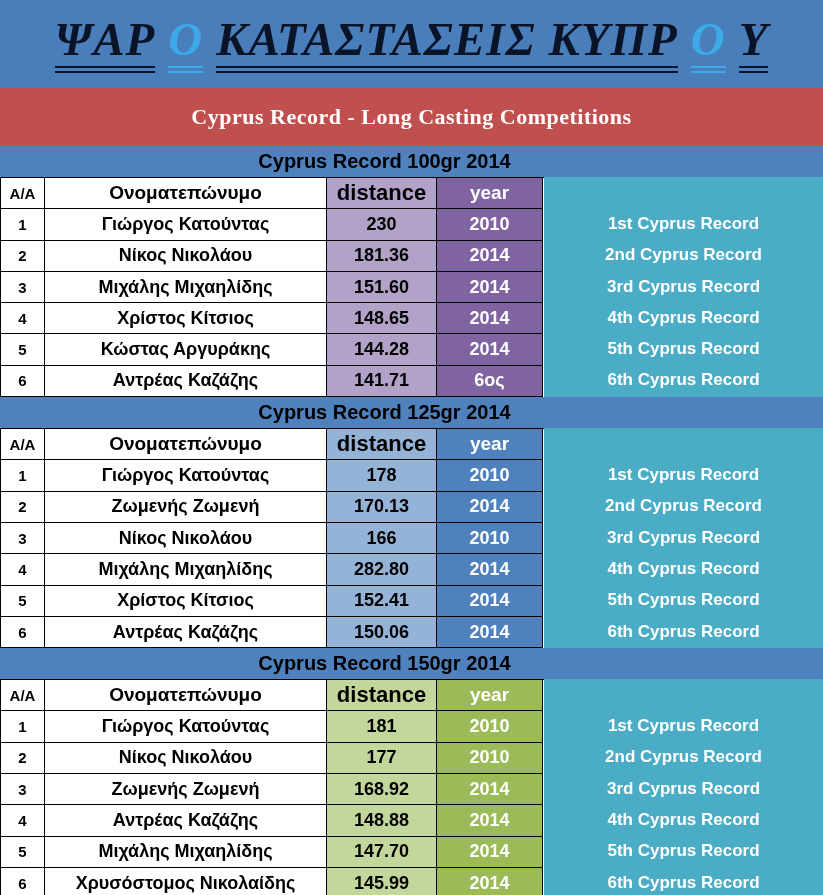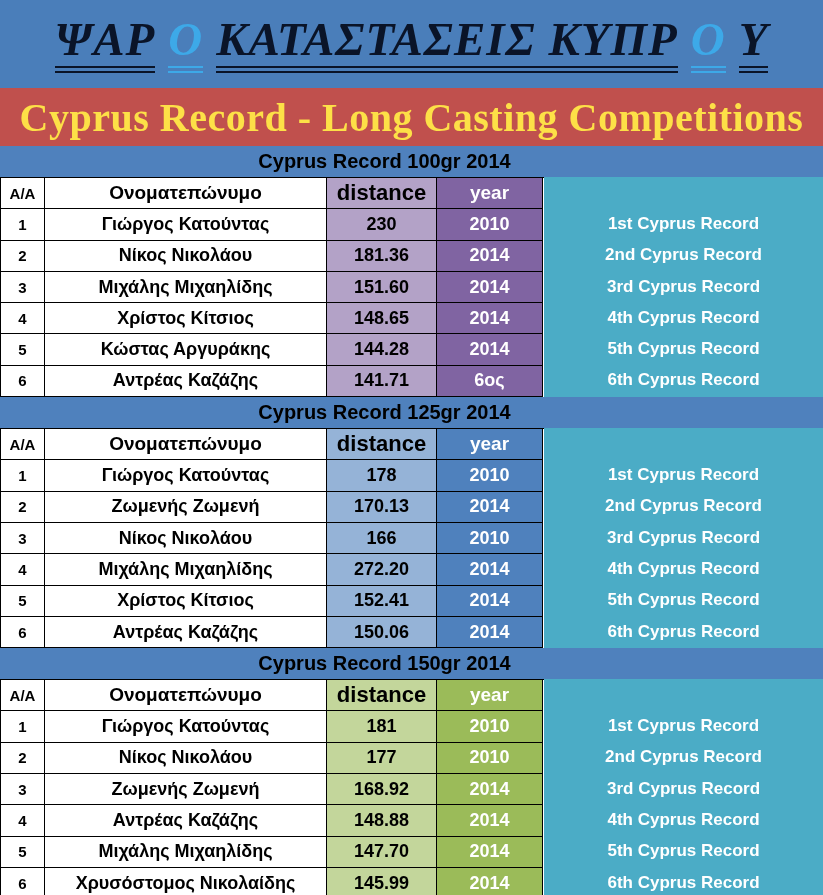--- a/index.html
+++ b/index.html
@@ -20,21 +20,21 @@
   .site-title .seg{
     border-bottom:7px double currentColor;padding-bottom:3px;line-height:1.0;
   }
   .site-title .o-blue{color:#3da9e8;}
   .red-banner{
     height:58px;background:#c0504d;
     display:flex;align-items:center;justify-content:center;
   }
   .red-banner .subtitle{
     font-family:"Liberation Serif",serif;font-weight:bold;
-    font-size:40px;color:#fde047;letter-spacing:0.5px;white-space:nowrap;
+    font-size:22px;color:#ffffff;letter-spacing:0.5px;white-space:nowrap;
   }
   
   .section-bar{
     height:31px;background:#4f81bd;box-sizing:border-box;padding-right:54px;
     display:flex;align-items:center;justify-content:center;
     color:#000000;font-weight:bold;font-size:20px;
   }
   .section-body{display:flex;}
   .grid-table{
     display:grid;
@@ -161,21 +161,21 @@
       <div class="cell dist">170.13</div>
       <div class="cell year">2014</div>
 
       <div class="cell no">3</div>
       <div class="cell">Νίκος Νικολάου</div>
       <div class="cell dist">166</div>
       <div class="cell year">2010</div>
 
       <div class="cell no">4</div>
       <div class="cell">Μιχάλης Μιχαηλίδης</div>
-      <div class="cell dist">272.20</div>
+      <div class="cell dist">282.80</div>
       <div class="cell year">2014</div>
 
       <div class="cell no">5</div>
       <div class="cell">Χρίστος Κίτσιος</div>
       <div class="cell dist">152.41</div>
       <div class="cell year">2014</div>
 
       <div class="cell no">6</div>
       <div class="cell">Αντρέας Καζάζης</div>
       <div class="cell dist">150.06</div>

